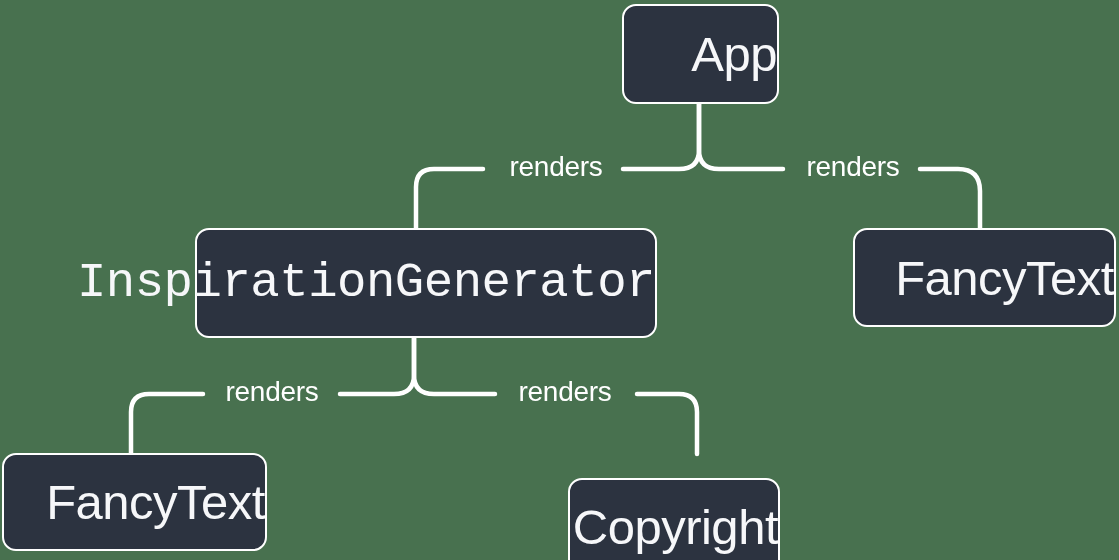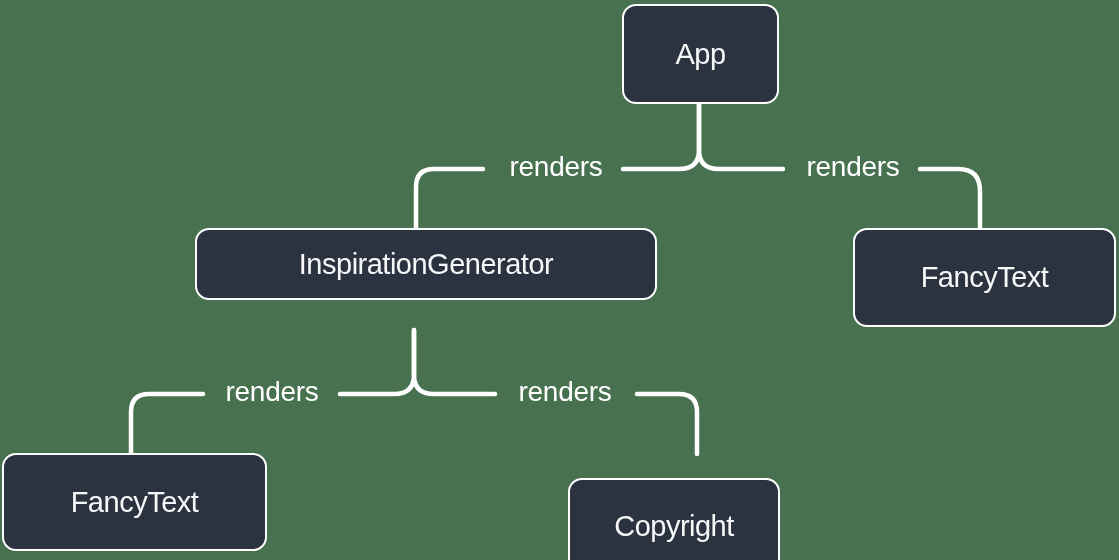--- a/index.html
+++ b/index.html
@@ -31,32 +31,32 @@
     fill: none;
     stroke: var(--line);
     stroke-width: 4.5;
     stroke-linecap: round;
   }
 
   .node {
     position: absolute;
     display: flex;
     align-items: center;
-    justify-content: center;
+    justify-content: flex-end;
     background: var(--node-fill);
     border: 2.5px solid var(--node-border);
     border-radius: 14px;
     color: var(--node-text);
-    font-size: 29px;
+    font-size: 49px;
     font-weight: 400;
     letter-spacing: -0.5px;
     white-space: nowrap;
   }
   .node-app               { left: 622px; top: 4px;   width: 157px; height: 100px; }
-  .node-inspiration       { left: 195px; top: 228px; width: 462px; height: 72px; }
+  .node-inspiration       { left: 195px; top: 228px; width: 462px; height: 110px; font-family: Liberation Mono, monospace; }
   .node-fancy-top         { left: 853px; top: 228px; width: 263px; height: 99px; }
   .node-fancy-bottom      { left: 2px;   top: 453px; width: 265px; height: 98px; }
   .node-copyright         { left: 568px; top: 478px; width: 212px; height: 97px; }
 
   .edge-label {
     position: absolute;
     transform: translate(-50%, -50%);
     color: var(--label-text);
     font-size: 28px;
     font-weight: 400;

